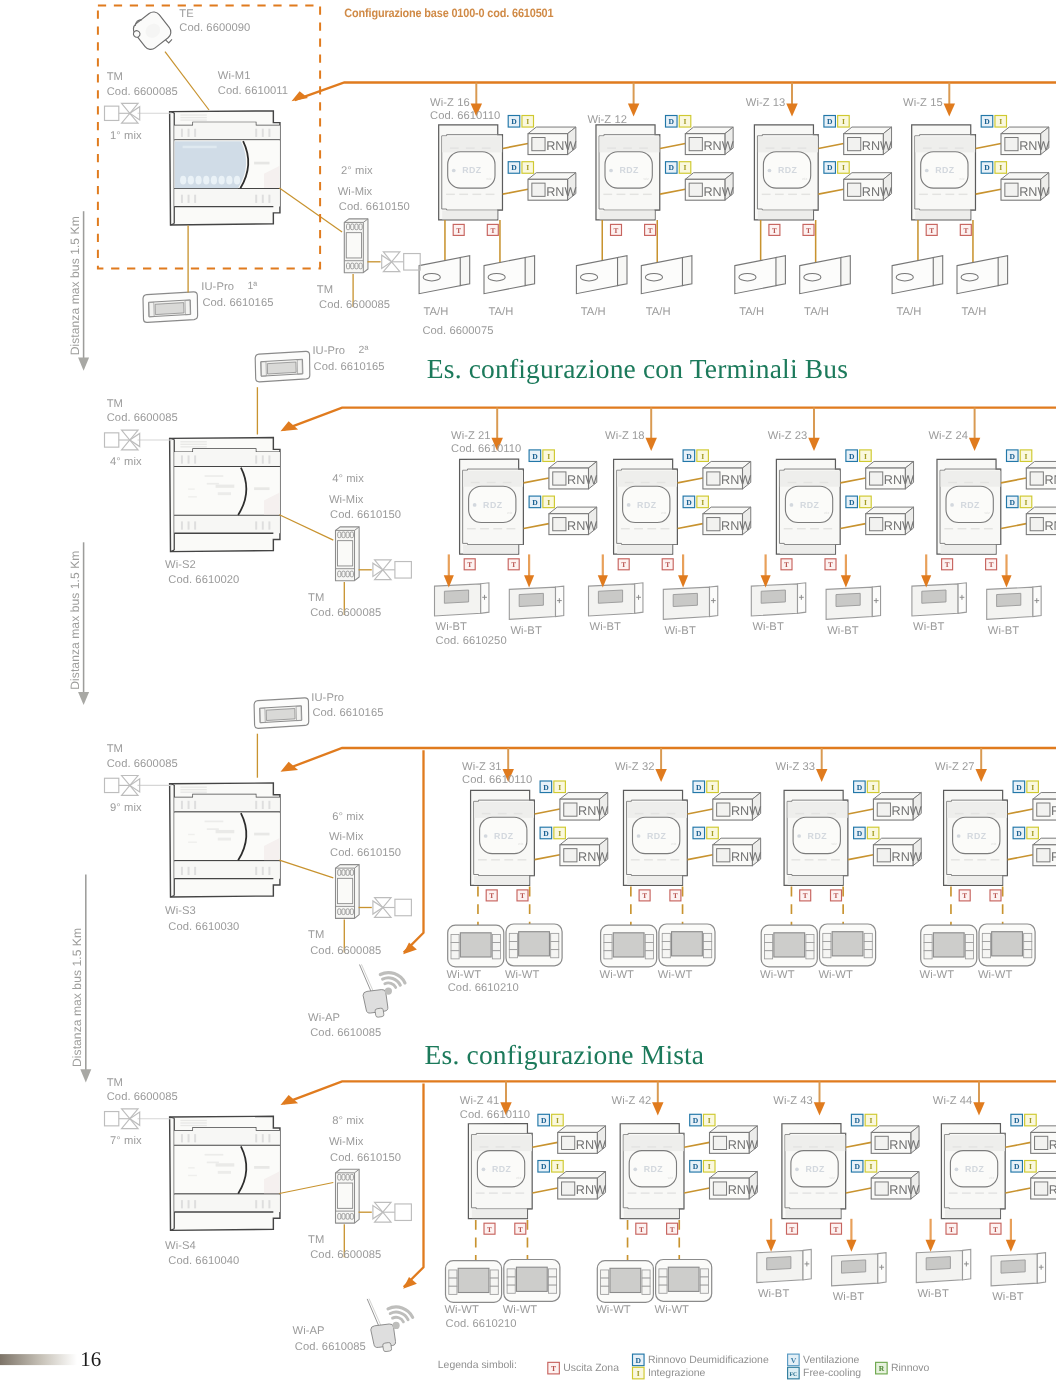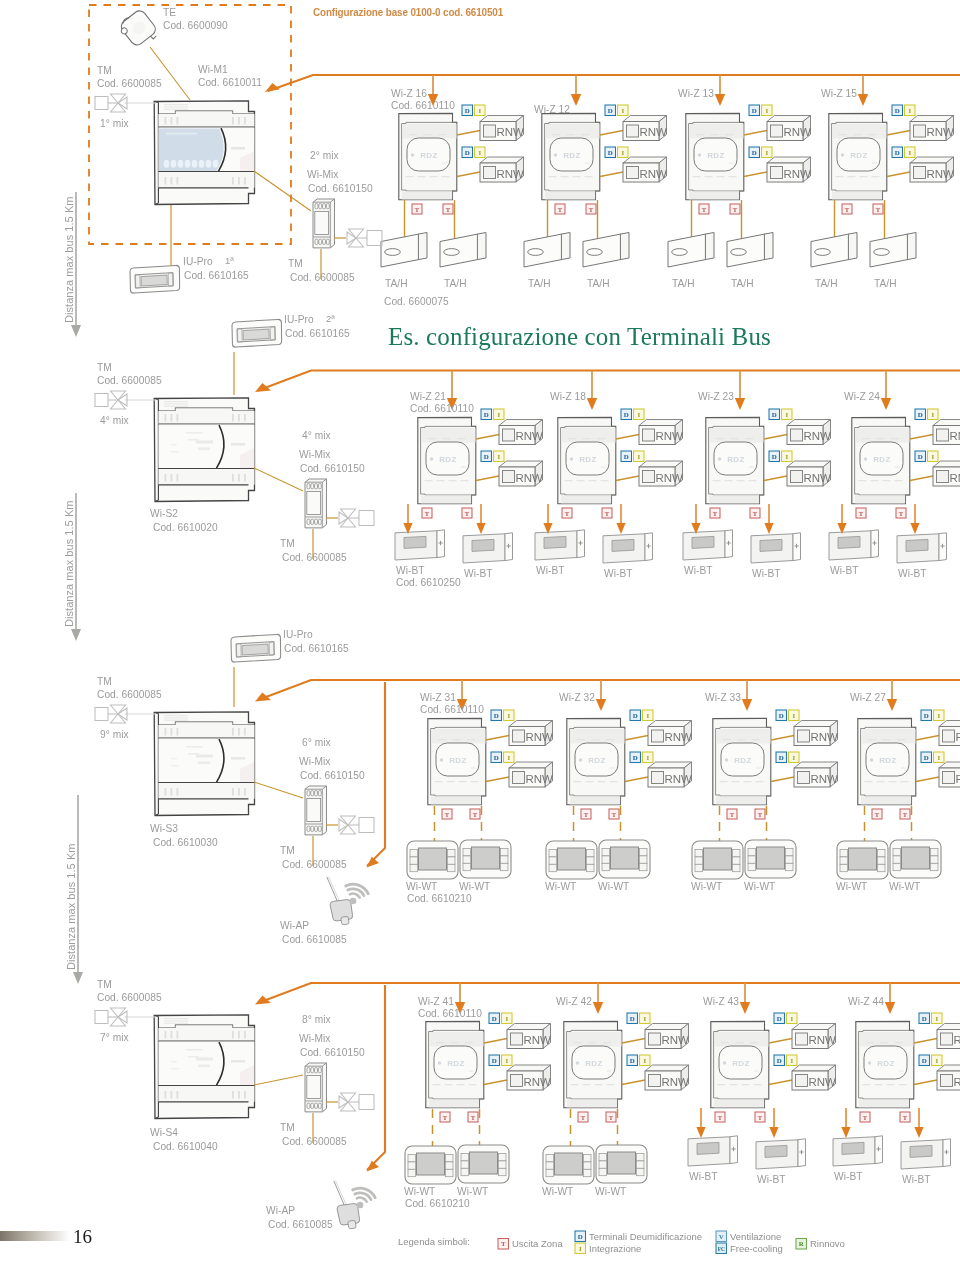--- a/index.html
+++ b/index.html
@@ -1657,20 +1657,21 @@
 <path d="M764.4 523 h9.2 l-4.6 11 z" fill="#E07B1E"></path>
 <path d="M837.4 523 h9.2 l-4.6 11 z" fill="#E07B1E"></path>
 <path d="M910.4 523 h9.2 l-4.6 11 z" fill="#E07B1E"></path>
 <path d="M696.4 1127 h9.2 l-4.6 11 z" fill="#E07B1E"></path>
 <path d="M769.4 1127 h9.2 l-4.6 11 z" fill="#E07B1E"></path>
 <path d="M841.4 1127 h9.2 l-4.6 11 z" fill="#E07B1E"></path>
 <path d="M914.4 1127 h9.2 l-4.6 11 z" fill="#E07B1E"></path>
 </svg>
 <div class="abs pgnum" style="left:73px;top:1226px">16</div>
 <div class="abs sect-title" style="left:388px;top:323px">Es. configurazione con Terminali Bus</div>
+<div class="abs sect-title" style="left:386px;top:946px">Es. configurazione Mista</div>
 <div class="abs hdr" style="left:313px;top:6px">Configurazione base 0100-0  cod. 6610501</div>
 <div class="abs lbl" style="left:391px;top:88px">Wi-Z 16</div>
 <div class="abs lbl" style="left:534px;top:104px">Wi-Z 12</div>
 <div class="abs lbl" style="left:678px;top:88px">Wi-Z 13</div>
 <div class="abs lbl" style="left:821px;top:88px">Wi-Z 15</div>
 <div class="abs lbl" style="left:410px;top:391px">Wi-Z 21</div>
 <div class="abs lbl" style="left:550px;top:391px">Wi-Z 18</div>
 <div class="abs lbl" style="left:698px;top:391px">Wi-Z 23</div>
 <div class="abs lbl" style="left:844px;top:391px">Wi-Z 24</div>
 <div class="abs lbl" style="left:420px;top:692px">Wi-Z 31</div>
@@ -1773,18 +1774,18 @@
 <div class="abs lbl" style="left:284px;top:643px">Cod. 6610165</div>
 <div class="abs lbl" style="left:280px;top:920px">Wi-AP</div>
 <div class="abs lbl" style="left:282px;top:934px">Cod. 6610085</div>
 <div class="abs lbl" style="left:266px;top:1205px">Wi-AP</div>
 <div class="abs lbl" style="left:268px;top:1219px">Cod. 6610085</div>
 <div class="abs lbl" style="left:63px;top:323px;transform:rotate(-90deg);transform-origin:0 0;color:#9d9d9b;font-size:11px">Distanza max bus 1.5 Km</div>
 <div class="abs lbl" style="left:63px;top:627px;transform:rotate(-90deg);transform-origin:0 0;color:#9d9d9b;font-size:11px">Distanza max bus 1.5 Km</div>
 <div class="abs lbl" style="left:65px;top:970px;transform:rotate(-90deg);transform-origin:0 0;color:#9d9d9b;font-size:11px">Distanza max bus 1.5 Km</div>
 <div class="abs leg" style="left:398px;top:1236px">Legenda simboli:</div>
 <div class="abs leg" style="left:512px;top:1238.0px">Uscita Zona</div>
-<div class="abs leg" style="left:589px;top:1230.5px">Terminali Deumidificazione</div>
+<div class="abs leg" style="left:589px;top:1230.5px">Rinnovo Deumidificazione</div>
 <div class="abs leg" style="left:589px;top:1242.5px">Integrazione</div>
 <div class="abs leg" style="left:730px;top:1230.5px">Ventilazione</div>
 <div class="abs leg" style="left:730px;top:1242.5px">Free-cooling</div>
 <div class="abs leg" style="left:810px;top:1238.0px">Rinnovo</div>
 </div>
 
 </body></html>

